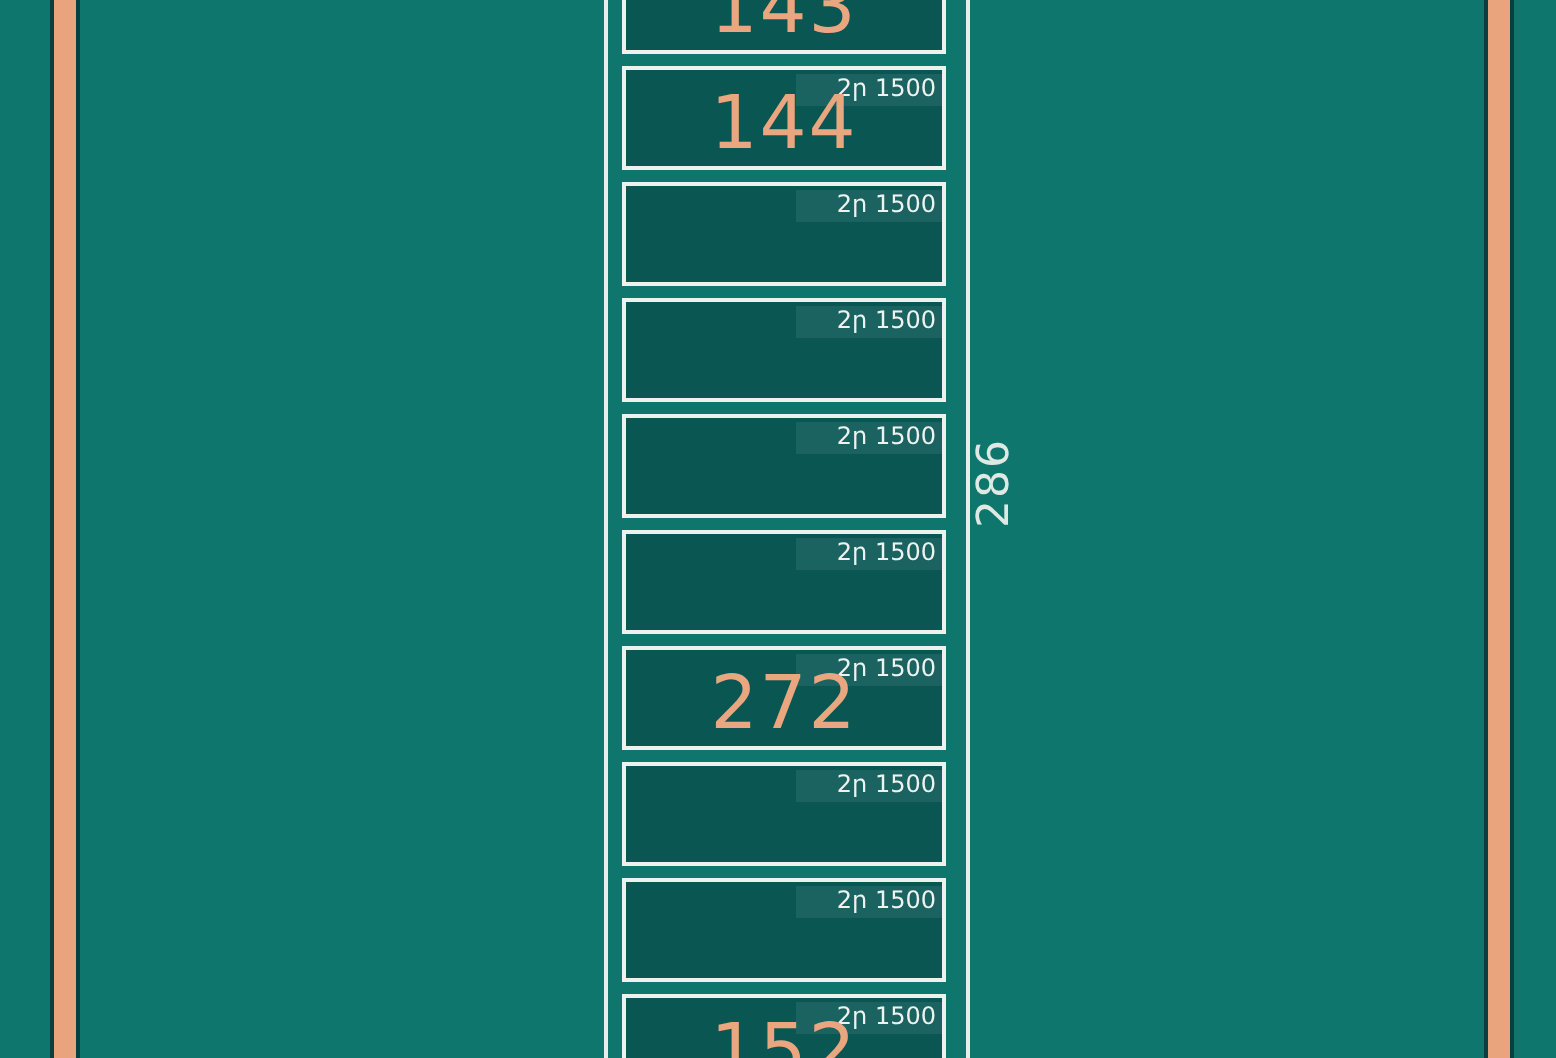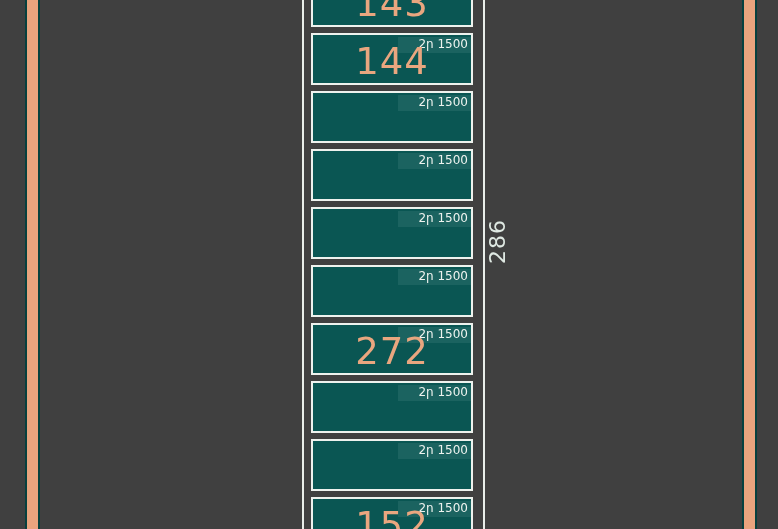--- a/index.html
+++ b/index.html
@@ -11,21 +11,21 @@
     width: 778px;
     height: 529px;
     overflow: hidden;
     font-family: "DejaVu Sans", sans-serif;
     position: relative;
   }
 
   #canvas {
     position: absolute;
     inset: 0;
-    background: #404040;
+    background: #0f766e;
     overflow: hidden;
   }
 
   
   .accent-stripe {
     position: absolute;
     top: 0;
     bottom: 0;
     width: 11px;
     background: #e9a47e;

